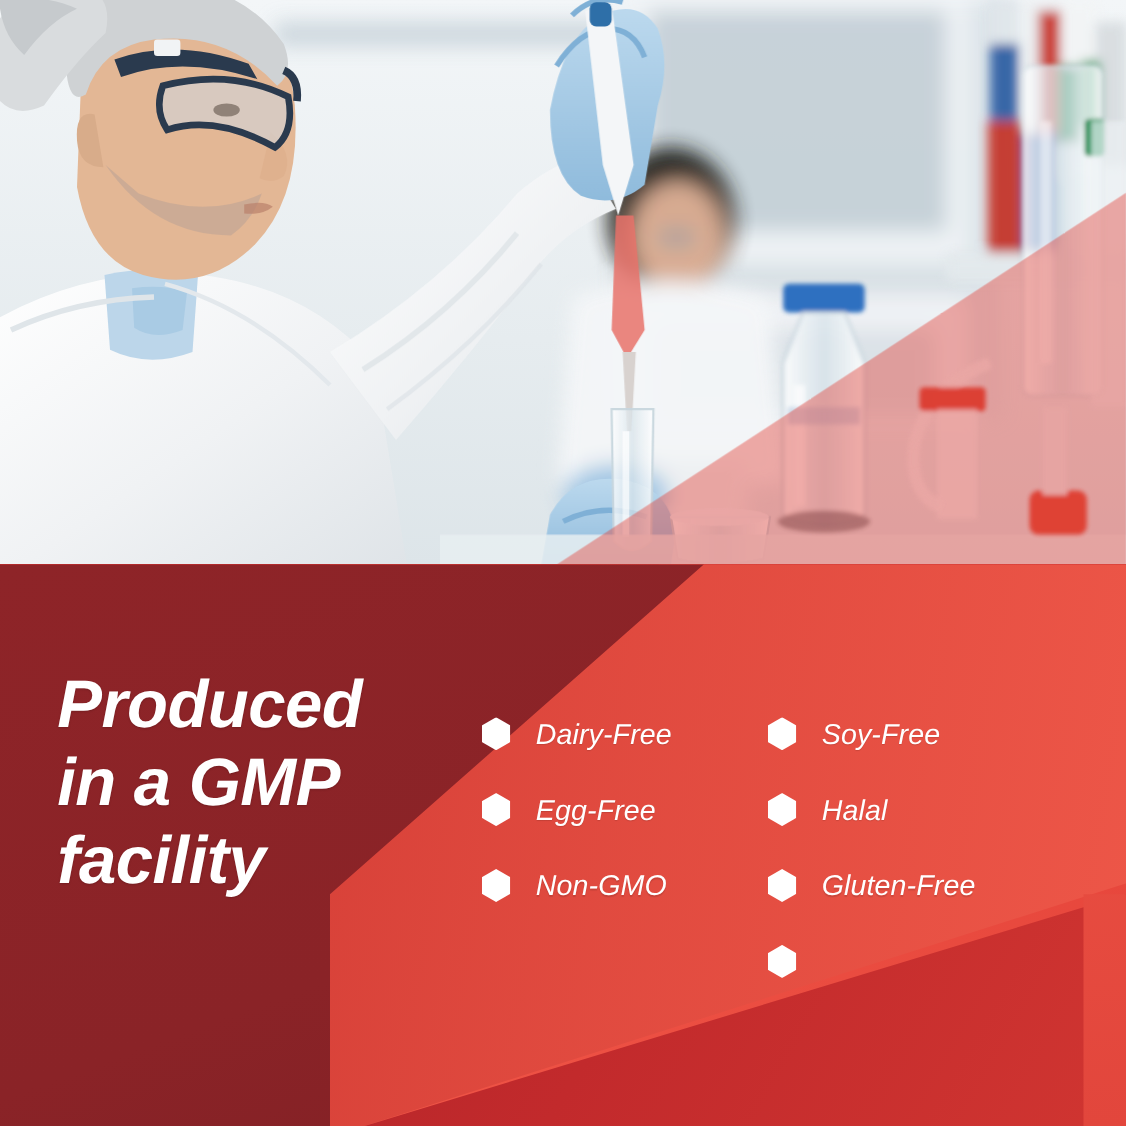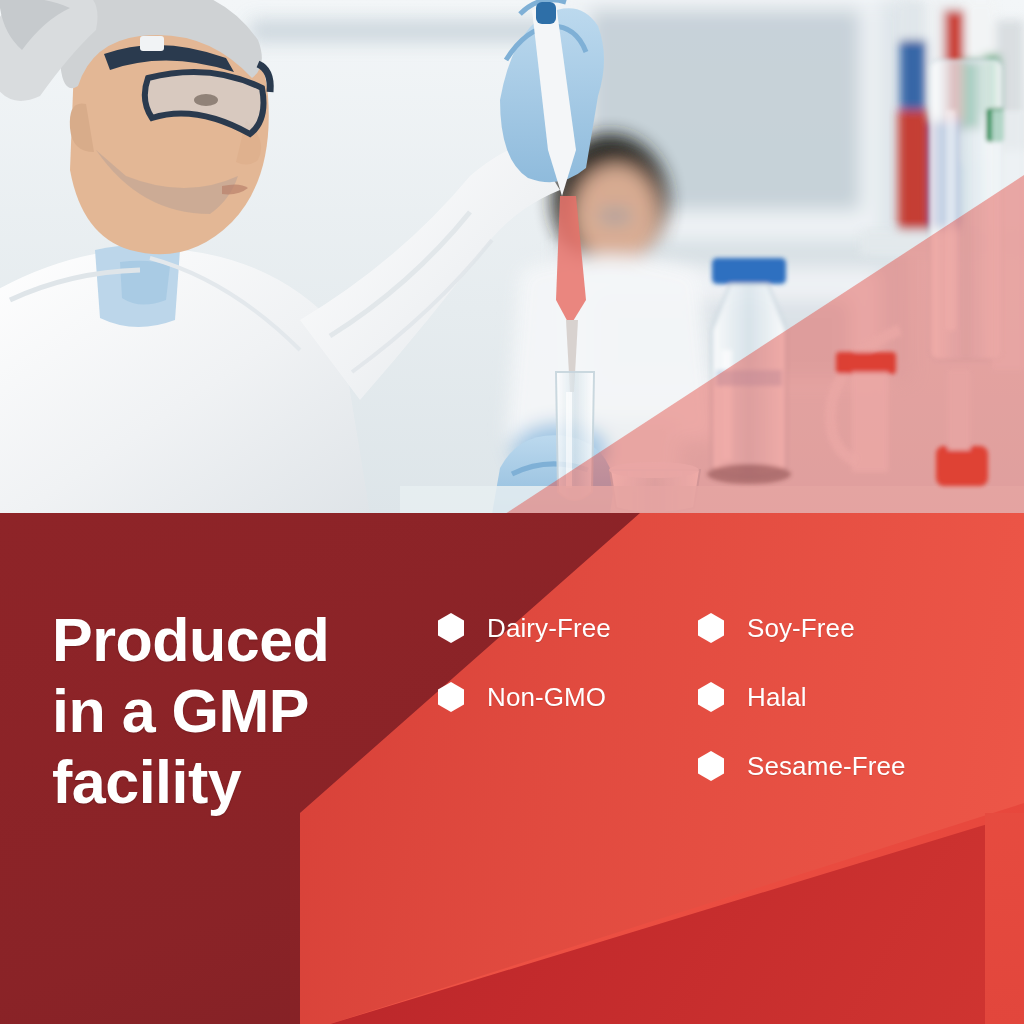--- a/index.html
+++ b/index.html
@@ -86,20 +86,21 @@
     -webkit-clip-path: polygon(0 0, 640px 0, 300px 300px, 300px 511px, 0 511px);
     clip-path: polygon(0 0, 640px 0, 300px 300px, 300px 511px, 0 511px);
   }
 
   
   .panel-content {
     position: absolute;
     left: 0; top: 0;
     width: 1024px;
     height: 414px;
+    font-style: italic;
   }
 
   .headline {
     position: absolute;
     left: 52px;
     top: 92px;
     width: 380px;
     color: #ffffff;
     font-size: 61px;
     line-height: 71px;
@@ -117,21 +118,21 @@
     display: flex;
     gap: 0px;
   }
   .col {
     width: 258px;
   }
   .col:first-child { width: 260px; }
 
   .item {
     display: flex;
-    align-items: flex-start;
+    align-items: flex-end;
     height: 69px;
   }
   .hex {
     width: 26px;
     height: 30px;
     flex: 0 0 26px;
     background: #ffffff;
     -webkit-clip-path: polygon(50% 0%, 100% 25%, 100% 75%, 50% 100%, 0% 75%, 0% 25%);
     clip-path: polygon(50% 0%, 100% 25%, 100% 75%, 50% 100%, 0% 75%, 0% 25%);
   }
@@ -320,36 +321,43 @@
 
       <div class="cols">
 
         <div class="col">
           <div class="item">
             <span class="hex"></span>
             <span class="item-label">Dairy-Free</span>
           </div>
           <div class="item">
             <span class="hex"></span>
+            <span class="item-label">Egg-Free</span>
+          </div>
+          <div class="item">
+            <span class="hex"></span>
             <span class="item-label">Non-GMO</span>
           </div>
         </div>
 
         <div class="col">
           <div class="item">
             <span class="hex"></span>
             <span class="item-label">Soy-Free</span>
           </div>
           <div class="item">
             <span class="hex"></span>
             <span class="item-label">Halal</span>
           </div>
           <div class="item">
             <span class="hex"></span>
-            <span class="item-label">Sesame-Free</span>
+            <span class="item-label">Gluten-Free</span>
+          </div>
+          <div class="item">
+            <span class="hex"></span>
           </div>
         </div>
 
       </div>
     </div>
   </div>
 
 </div>
 
 </body></html>

